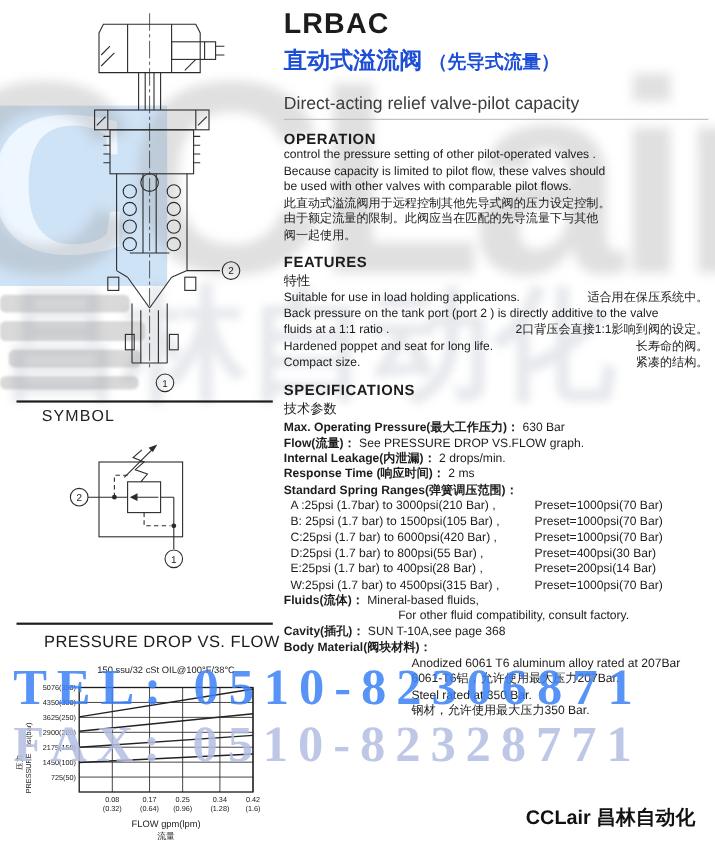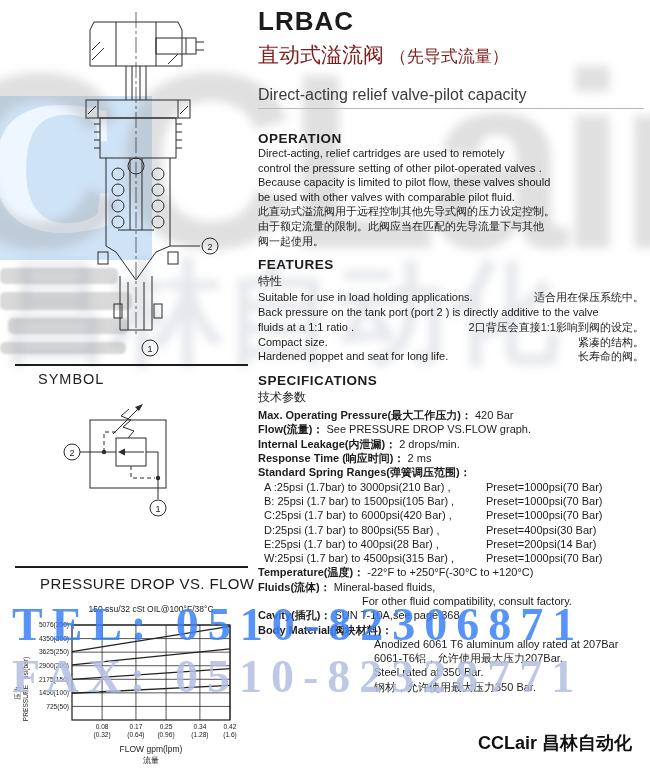--- a/index.html
+++ b/index.html
@@ -18,21 +18,21 @@
   .wm-brand-zh{left:0;top:238px;font:bold 112px "Liberation Sans",sans-serif;
     color:rgba(128,140,162,0.20);filter:blur(4px);z-index:0;white-space:nowrap;}
   .wm-tel{left:12px;top:572px;z-index:6;font:bold 46px "Liberation Serif",serif;
     color:#3b82f6;letter-spacing:9px;opacity:.85;white-space:nowrap;margin-top:26px;}
   .wm-fax{left:12px;top:650px;z-index:6;font:bold 46px "Liberation Serif",serif;
     color:#b3bfe2;letter-spacing:9px;opacity:.85;white-space:nowrap;}
   .wm{pointer-events:none;}
   
   .right-col{left:258px;top:6px;width:386px;z-index:2;}
   .model{font-size:26px;font-weight:bold;letter-spacing:1px;}
-  .title-zh{font-size:21px;color:#7f1d1d;margin-top:4px;}
+  .title-zh{font-size:21px;color:#1d4ed8;margin-top:4px;font-weight:bold;}
   .title-zh .paren{font-size:17px;}
   .title-en{font-size:16px;color:#3c3c3c;margin-top:17px;border-bottom:1px solid #bbb;padding-bottom:4px;}
   .sec-head{font-size:13.5px;font-weight:bold;letter-spacing:.5px;margin-top:0;}
   .sec-sub{font-size:12px;margin-top:1px;}
   .bodytext{font-size:11px;line-height:14.6px;}
   .feat-line{display:flex;justify-content:space-between;font-size:11px;line-height:14.8px;text-align:center;}
   .spec-line{font-size:11px;line-height:14.3px;white-space:nowrap;position:relative;}
   .spec-line b{font-weight:bold;}
   .spec-line .preset{position:absolute;left:228px;}
   
@@ -210,26 +210,25 @@
   </svg>
 
 <div class="abs right-col">
   <div class="model">LRBAC</div>
   <div class="title-zh">
     <span>直动式溢流阀</span>
     <span class="paren">（先导式流量）</span>
   </div>
   <div class="title-en">Direct-acting relief valve-pilot capacity</div>
 
-  <div class="sec-head" style="margin-top:22px;">OPERATION</div>
+  <div class="sec-head" style="margin-top:10px;">OPERATION</div>
   <div id="operation-lines" class="bodytext">
-      <div>Direct-acting, relief cartridges are used to remotely</div>
       <div>control the pressure setting of other pilot-operated valves .</div>
       <div>Because capacity is limited to pilot flow, these valves should</div>
-      <div>be used with other valves with comparable pilot fluid.</div>
+      <div>be used with other valves with comparable pilot flows.</div>
       <div>此直动式溢流阀用于远程控制其他先导式阀的压力设定控制。</div>
       <div>由于额定流量的限制。此阀应当在匹配的先导流量下与其他</div>
       <div>阀一起使用。</div>
     </div>
 
   <div class="sec-head" style="margin-top:9px;">FEATURES</div>
   <div class="sec-sub">特性</div>
   <div id="feature-lines">
       <div class="feat-line">
         <span>Suitable for use in load holding applications.</span>
@@ -237,44 +236,43 @@
       </div>
       <div class="feat-line">
         <span>Back pressure on the tank port (port 2 ) is directly additive to the valve</span>
         <span></span>
       </div>
       <div class="feat-line">
         <span>fluids at a 1:1 ratio .</span>
         <span>2口背压会直接1:1影响到阀的设定。</span>
       </div>
       <div class="feat-line">
+        <span>Hardened poppet and seat for long life.</span>
+        <span>长寿命的阀。</span>
+      </div>
+      <div class="feat-line">
         <span>Compact size.</span>
         <span>紧凑的结构。</span>
-      </div>
-      <div class="feat-line">
-        <span>Hardened poppet and seat for long life.</span>
-        <span>长寿命的阀。</span>
       </div>
     </div>
 
   <div class="sec-head" style="margin-top:9px;">SPECIFICATIONS</div>
   <div class="sec-sub">技术参数</div>
   <div id="spec-lines" style="margin-top:2px;">
-      <div class="spec-line"><b>Max. Operating Pressure(最大工作压力)：</b><span> 420 Bar</span></div>
+      <div class="spec-line"><b>Max. Operating Pressure(最大工作压力)：</b><span> 630 Bar</span></div>
       <div class="spec-line"><b>Flow(流量)：</b><span> See PRESSURE DROP VS.FLOW graph.</span></div>
       <div class="spec-line"><b>Internal Leakage(内泄漏)：</b><span> 2 drops/min.</span></div>
       <div class="spec-line"><b>Response Time (响应时间)：</b><span> 2 ms</span></div>
       <div class="spec-line"><b>Standard Spring Ranges(弹簧调压范围)：</b><span></span></div>
       <div class="spec-line" style="padding-left: 6px;"><span>A :25psi (1.7bar) to 3000psi(210 Bar) ,</span><span class="preset">Preset=1000psi(70 Bar)</span></div>
       <div class="spec-line" style="padding-left: 6px;"><span>B: 25psi (1.7 bar) to 1500psi(105 Bar) ,</span><span class="preset">Preset=1000psi(70 Bar)</span></div>
       <div class="spec-line" style="padding-left: 6px;"><span>C:25psi (1.7 bar) to 6000psi(420 Bar) ,</span><span class="preset">Preset=1000psi(70 Bar)</span></div>
       <div class="spec-line" style="padding-left: 6px;"><span>D:25psi (1.7 bar) to 800psi(55 Bar) ,</span><span class="preset">Preset=400psi(30 Bar)</span></div>
       <div class="spec-line" style="padding-left: 6px;"><span>E:25psi (1.7 bar) to 400psi(28 Bar) ,</span><span class="preset">Preset=200psi(14 Bar)</span></div>
       <div class="spec-line" style="padding-left: 6px;"><span>W:25psi (1.7 bar) to 4500psi(315 Bar) ,</span><span class="preset">Preset=1000psi(70 Bar)</span></div>
-      <div class="spec-line"><b>Temperature(温度)：</b><span> -22°F to +250°F(-30°C to +120°C)</span></div>
       <div class="spec-line"><b>Fluids(流体)：</b><span> Mineral-based fluids,</span></div>
       <div class="spec-line" style="padding-left: 104px;"><span>For other fluid compatibility, consult factory.</span></div>
       <div class="spec-line"><b>Cavity(插孔)：</b><span> SUN T-10A,see page 368</span></div>
       <div class="spec-line"><b>Body Material(阀块材料)：</b><span></span></div>
       <div class="spec-line" style="padding-left: 116px;"><span>Anodized 6061 T6 aluminum alloy rated at 207Bar</span></div>
       <div class="spec-line" style="padding-left: 116px;"><span>6061-T6铝，允许使用最大压力207Bar.</span></div>
       <div class="spec-line" style="padding-left: 116px;"><span>Steel rated at 350 Bar.</span></div>
       <div class="spec-line" style="padding-left: 116px;"><span>钢材，允许使用最大压力350 Bar.</span></div>
     </div>
 </div>

